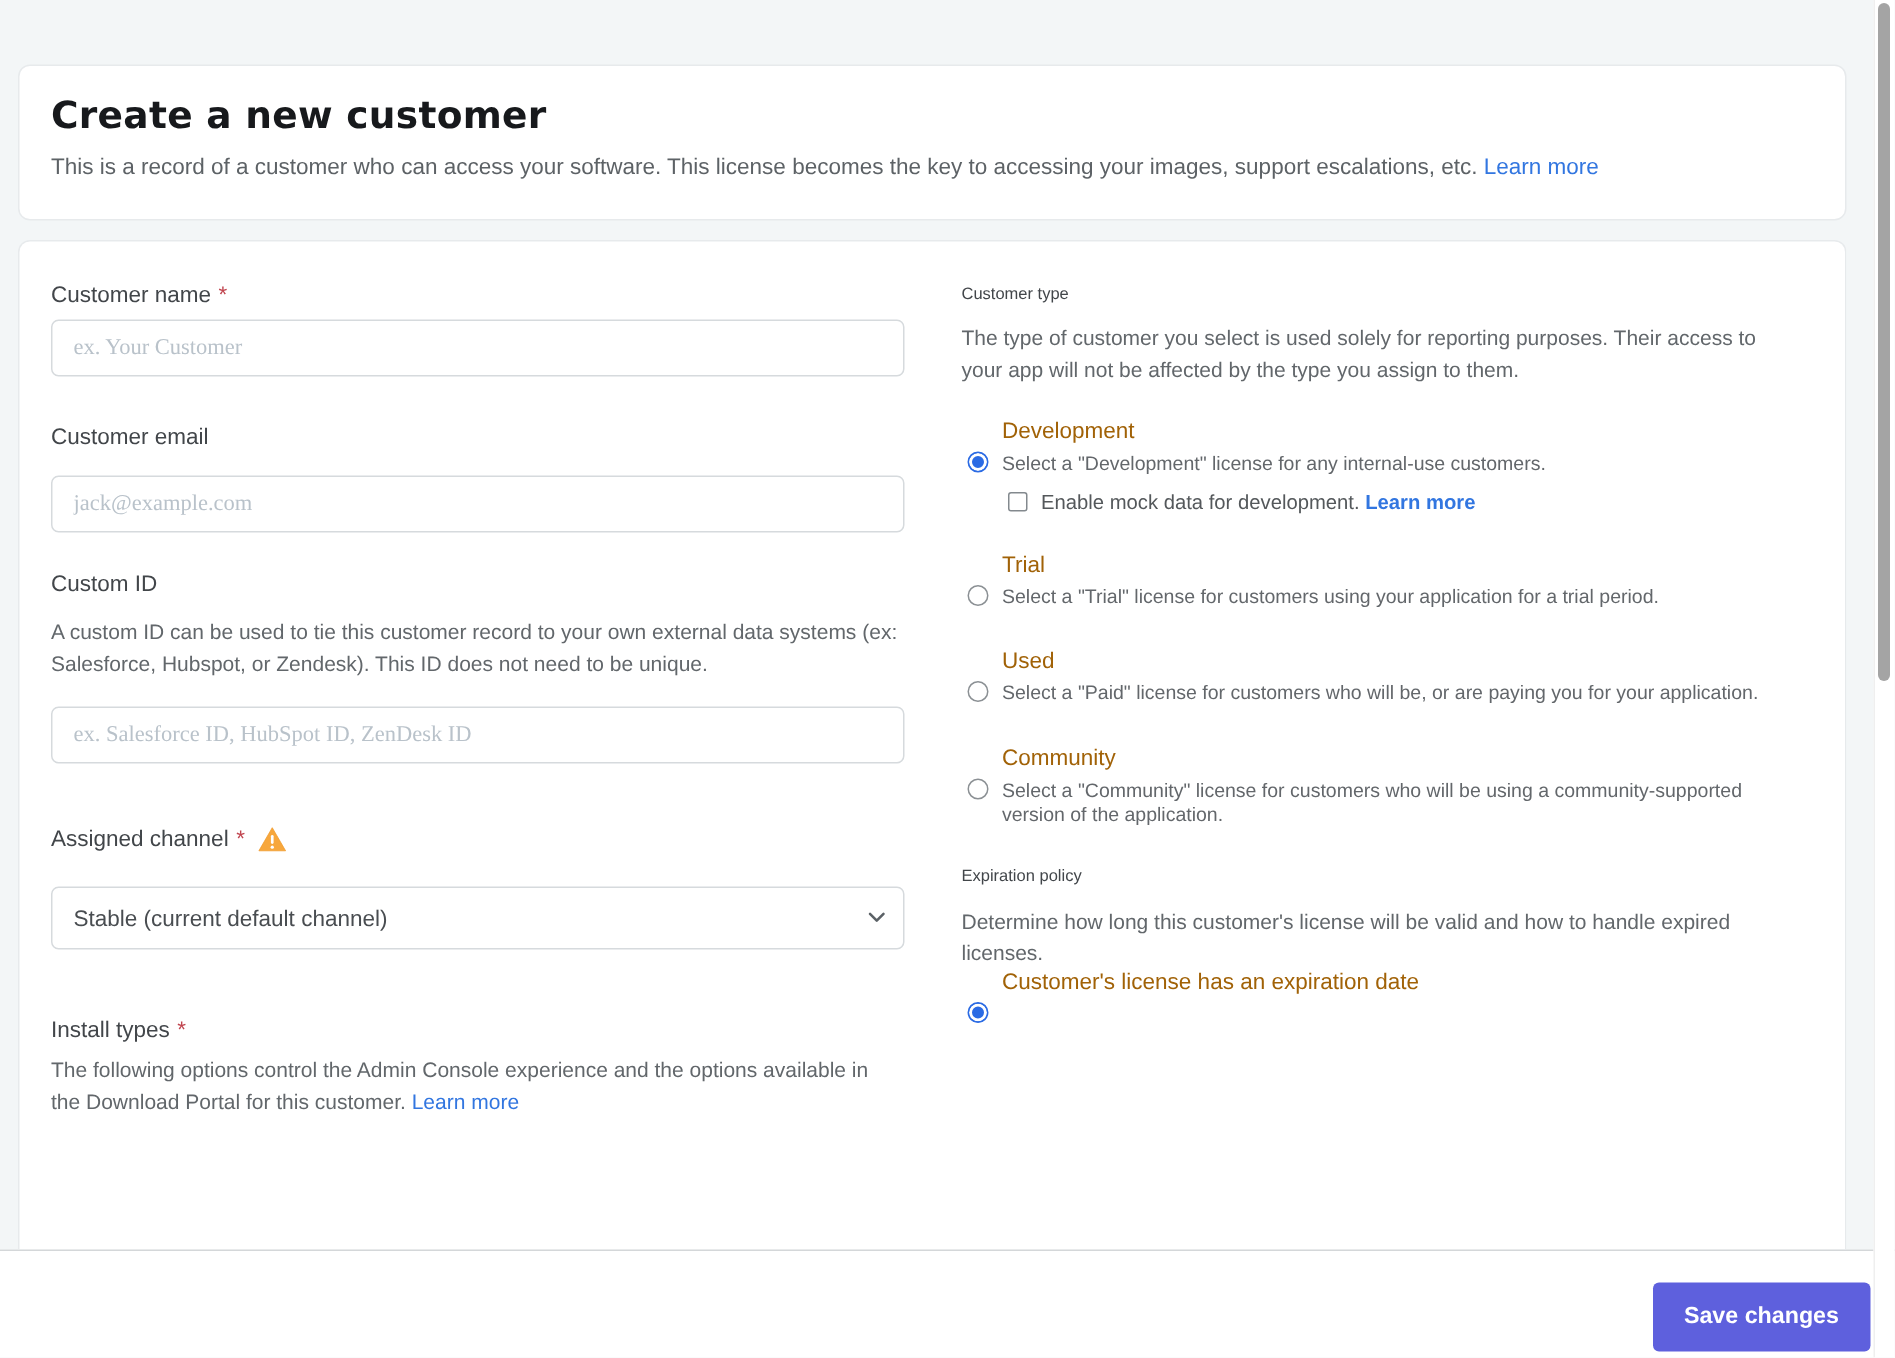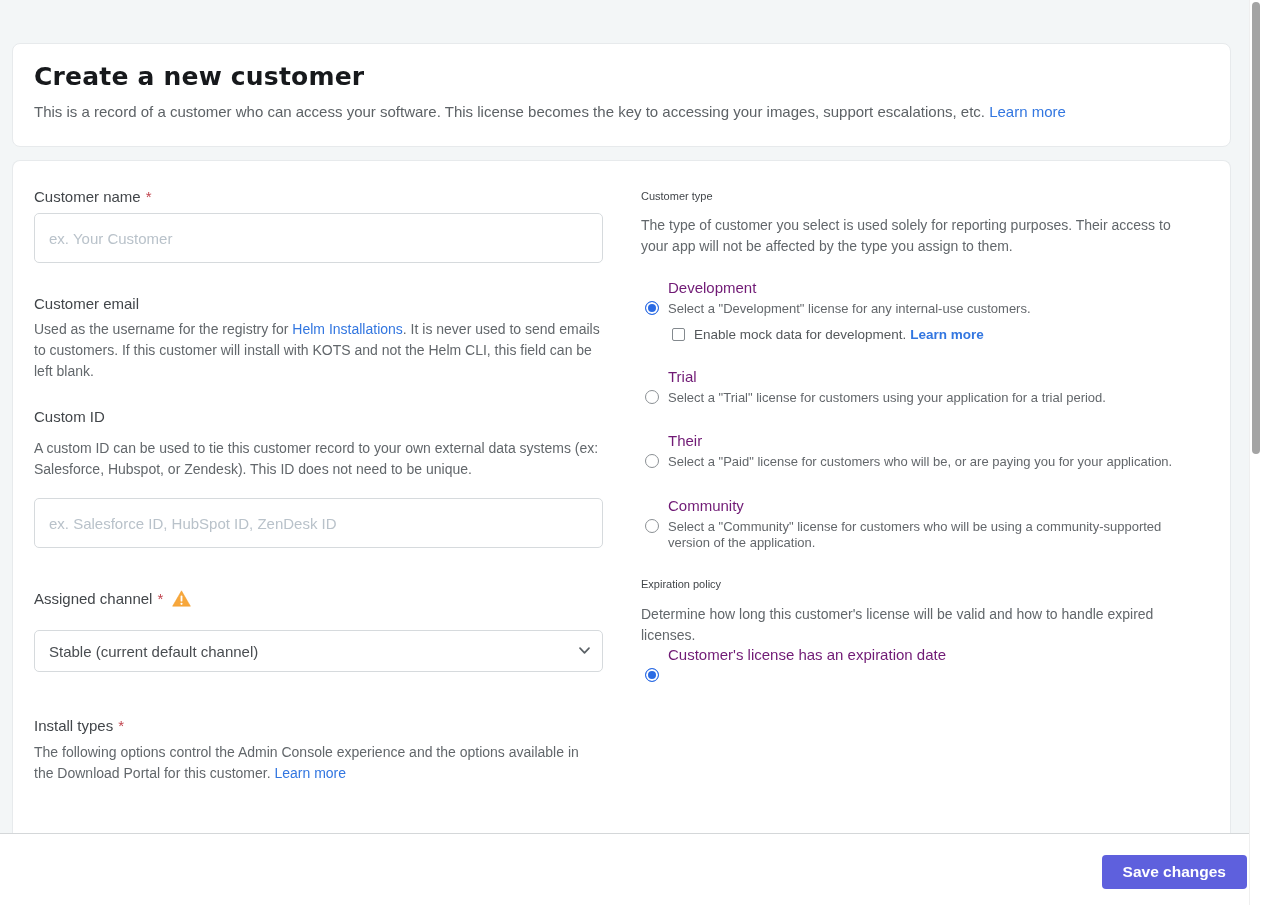--- a/index.html
+++ b/index.html
@@ -36,41 +36,41 @@
   .col-left  { position:absolute; left:21px;  top:0; width:570px; }
   .col-right { position:absolute; left:628px; top:0; width:558px; }
 
   .field-label { font-size:15px; color:#42464a; display:flex; align-items:center; }
   .req { color:#c0444e; margin-left:5px; font-size:15px; }
   .warn-icon { margin-left:9px; display:inline-flex; }
 
   .para { font-size:14px; line-height:21px; color:#62676b; }
 
   .text-input {
-    display:block; width:569px; height:50px; margin-top:8px;
+    display:block; width:569px; height:38px; margin-top:8px;
     border:1px solid #d6dadd; border-radius:5px; background:#fff;
     padding:0 14px; font-size:15px; color:#3c4043;
-    font-family:Liberation Sans, sans-serif; outline:none;
+    font-family:Liberation Serif, serif; outline:none;
   }
   .text-input::placeholder { color:#b9c2ca; opacity:1; }
 
   .select-wrap { position:relative; width:569px; margin-top:23px; }
   .select-input {
     -webkit-appearance:none; appearance:none;
     width:100%; height:42px; border:1px solid #d6dadd; border-radius:5px;
     background:#fff; padding:0 32px 0 14px; font-size:15px; color:#494d51;
     font-family:"Liberation Sans","DejaVu Sans",sans-serif; outline:none; cursor:pointer;
   }
   .select-chevron { position:absolute; right:12px; top:14px; pointer-events:none; display:flex; }
 
   
   .section-heading { font-size:11px; color:#42464a; }
 
   .radio-option { position:relative; padding-left:27px; margin-bottom:26px; }
-  .radio-option .opt-title { font-size:15px; color:#701a75; }
+  .radio-option .opt-title { font-size:15px; color:#a16207; }
   .radio-option .opt-desc { margin-top:5px; font-size:13px; line-height:16.5px; color:#63676b; max-width:545px; }
   .radio {
     -webkit-appearance:none; appearance:none;
     position:absolute; left:4px; top:22px;
     width:14px; height:14px; border-radius:50%;
     border:1px solid #8b9094; background:#fff; cursor:pointer; outline:none;
   }
   .radio:checked {
     border-color:#2b6be4; background:#2b6be4;
     box-shadow:inset 0 0 0 2px #ffffff;
@@ -84,21 +84,21 @@
   .checkbox-label { margin-left:9px; font-size:13.5px; color:#54585b; }
   .checkbox-label .link { font-weight:600; }
 
   
   .footer-bar {
     position:absolute; left:0; top:833px; width:1263px; height:72px;
     background:#ffffff; border-top:1px solid #d4d7d9;
   }
   .save-btn {
     position:absolute; right:16px; top:21px;
-    height:34px; padding:0 21px;
+    height:46px; padding:0 21px;
     background:#5e60dd; color:#ffffff; border:none; border-radius:4px;
     font-size:15.5px; font-weight:700; cursor:pointer;
     font-family:"Liberation Sans","DejaVu Sans",sans-serif;
   }
 
   
   .scrollbar-track {
     position:absolute; right:0; top:0; width:14px; height:905px;
     background:#ffffff; border-left:1px solid #efefef;
   }
@@ -143,21 +143,21 @@
 
     <div class="field-label mt-label1">
       <span>Customer name</span>
         <span class="req">*</span>
     </div>
     <input class="text-input" type="text" placeholder="ex. Your Customer" style="">
 
     <div class="field-label m-email-label">
       <span>Customer email</span>
     </div>
-    <p class="para m-email-para"><span>Used as the username for the registry for </span><a class="link">Helm Installations</a><span>. It is never used to send emails to customers. If this customer will install with KOTS and not the Helm CLI, this field can be left blank.</span></p>
+    <input class="text-input m-email-input" type="text" placeholder="jack@example.com" style="">
 
     <div class="field-label m-cid-label">
       <span>Custom ID</span>
     </div>
     <p class="para m-cid-para">A custom ID can be used to tie this customer record to your own external data systems (ex: Salesforce, Hubspot, or Zendesk). This ID does not need to be unique.</p>
     <input class="text-input m-cid-input" type="text" placeholder="ex. Salesforce ID, HubSpot ID, ZenDesk ID" style="">
 
     <div class="field-label m-channel-label">
       <span>Assigned channel</span>
         <span class="req">*</span>
@@ -203,21 +203,21 @@
     </div>
 
     <div class="radio-option">
       <input type="radio" name="customer-type" class="radio" style="">
       <div class="opt-title">Trial</div>
       <div class="opt-desc">Select a "Trial" license for customers using your application for a trial period.</div>
     </div>
 
     <div class="radio-option">
       <input type="radio" name="customer-type" class="radio" style="">
-      <div class="opt-title">Their</div>
+      <div class="opt-title">Used</div>
       <div class="opt-desc">Select a "Paid" license for customers who will be, or are paying you for your application.</div>
     </div>
 
     <div class="radio-option">
       <input type="radio" name="customer-type" class="radio" style="">
       <div class="opt-title">Community</div>
       <div class="opt-desc">Select a "Community" license for customers who will be using a community-supported version of the application.</div>
     </div>
 
     <div class="section-heading m-exp-heading">Expiration policy</div>

